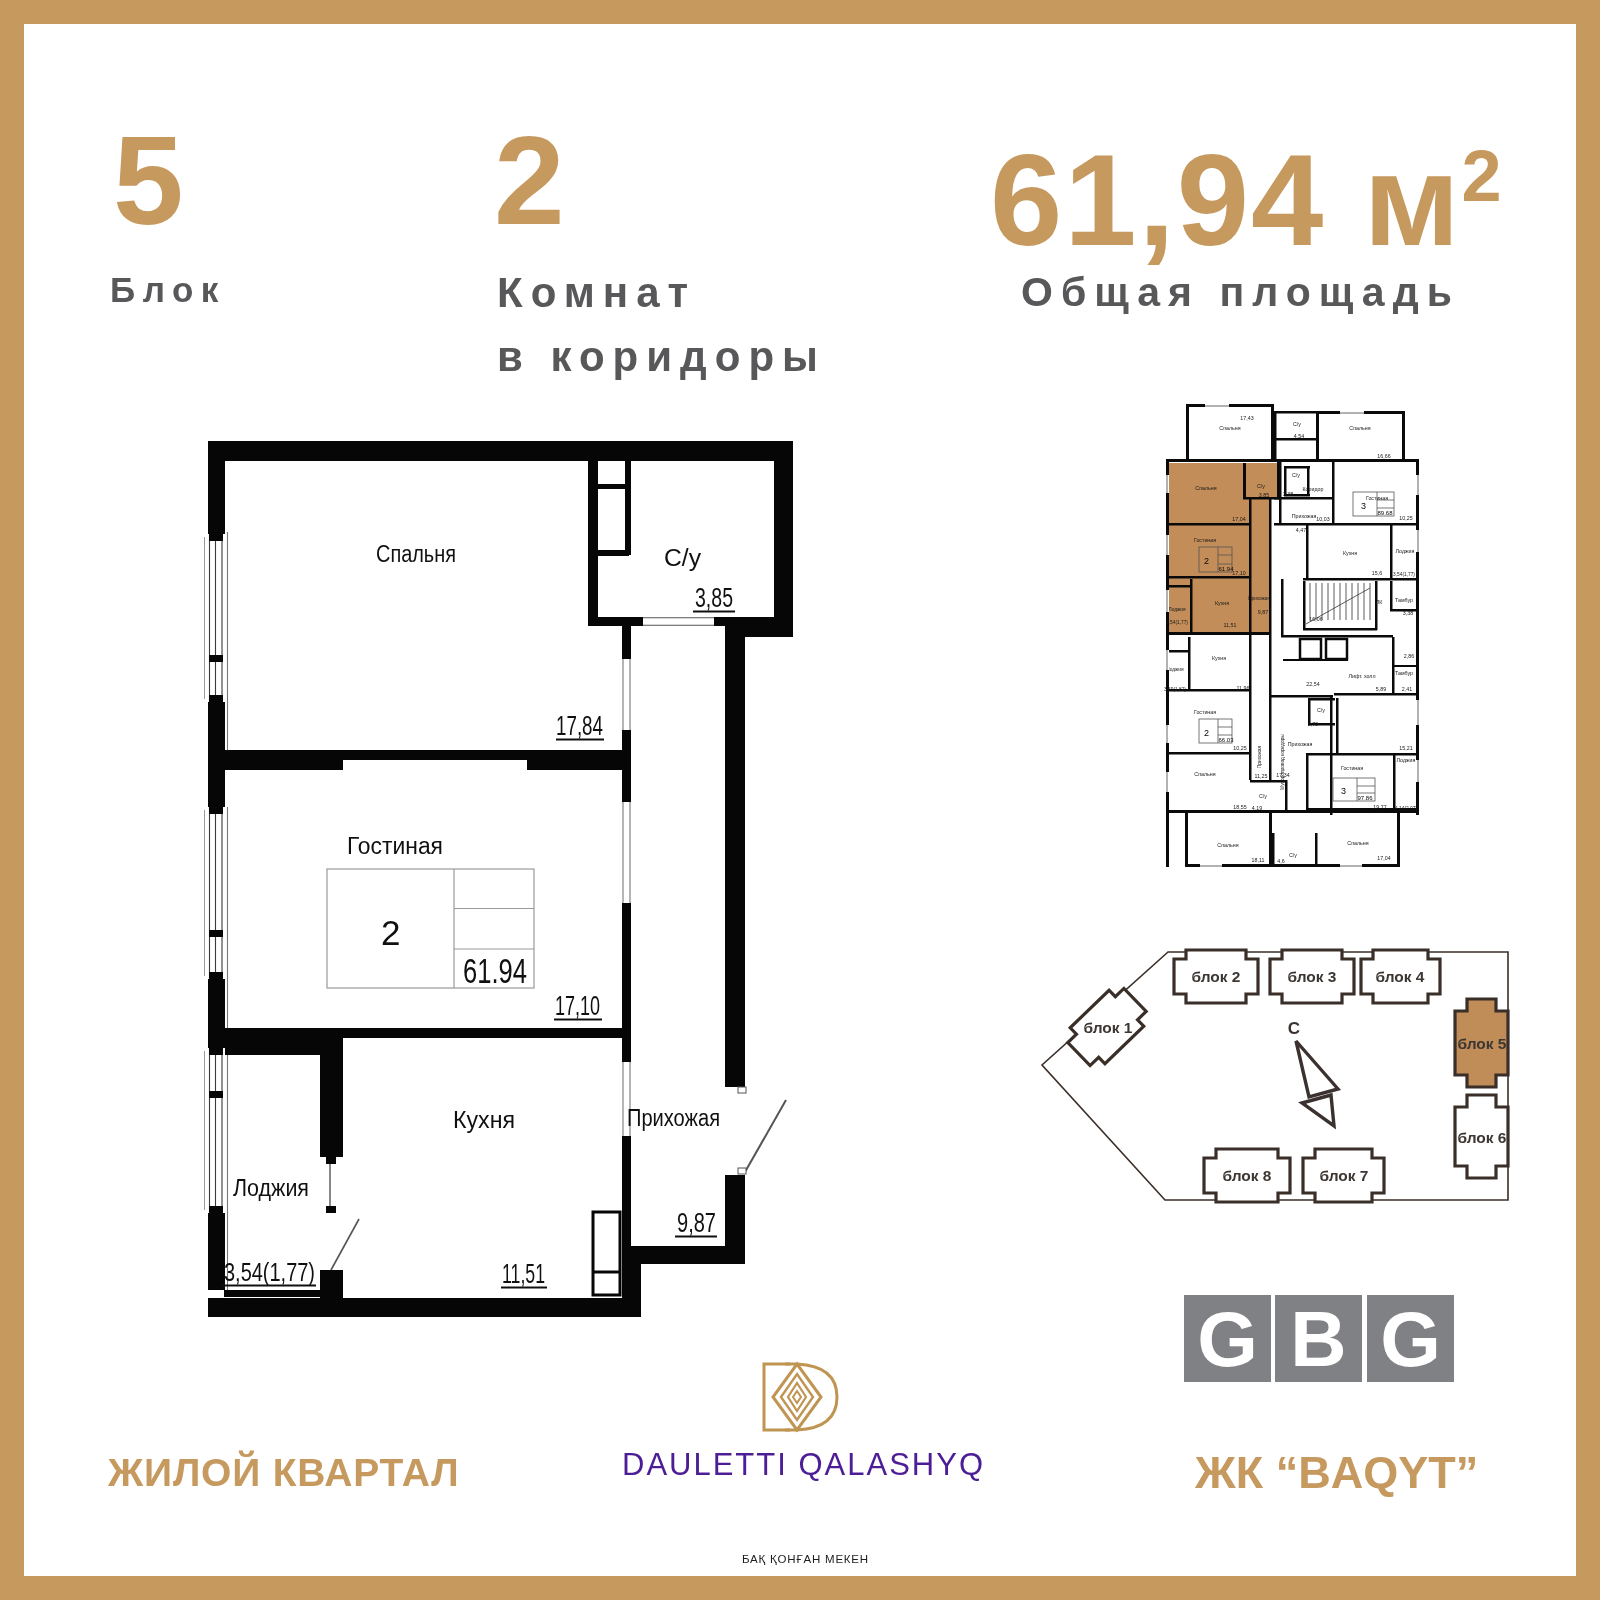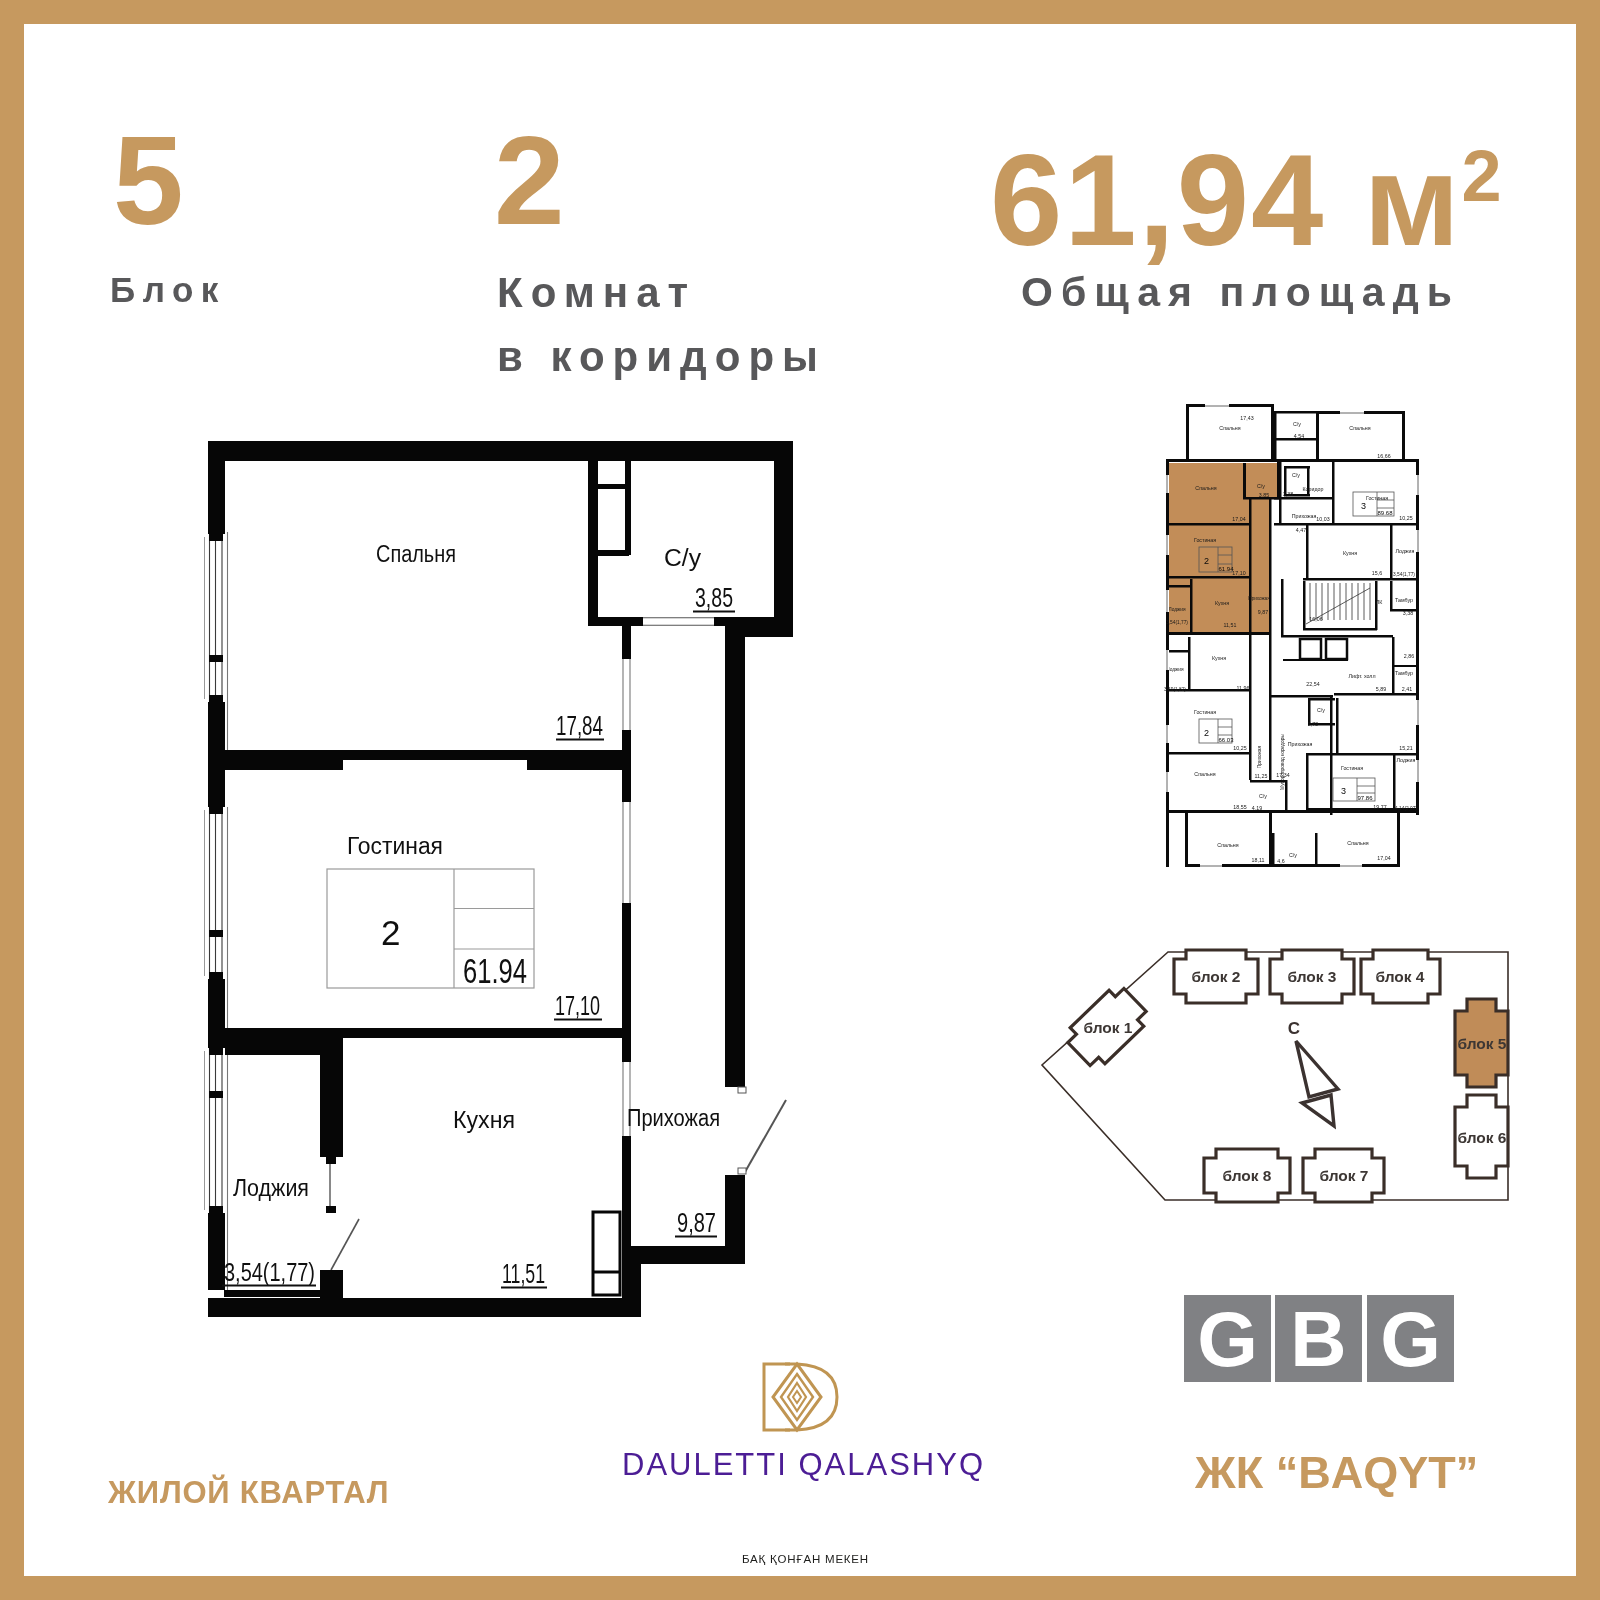--- a/index.html
+++ b/index.html
@@ -538,21 +538,21 @@
 <path d="M 1302 1103 L 1331 1095 L 1334 1126 Z" fill="none" stroke="#3b3230" stroke-width="3.4"></path>
 </g>
 </svg>
 
 <div class="abs" style="left:1184px;top:1295px;width:270px;height:87px;">
   <div class="abs" style="left:0;top:0;width:87px;height:87px;background:#808184;color:#fff;font-size:78px;font-weight:bold;text-align:center;line-height:89px;">G</div>
   <div class="abs" style="left:91px;top:0;width:87px;height:87px;background:#808184;color:#fff;font-size:78px;font-weight:bold;text-align:center;line-height:89px;">B</div>
   <div class="abs" style="left:183px;top:0;width:87px;height:87px;background:#808184;color:#fff;font-size:78px;font-weight:bold;text-align:center;line-height:89px;">G</div>
 </div>
 
-<div class="abs gold" style="left:108px;top:1453px;font-size:31px;font-weight:bold;letter-spacing:0.8px;margin-top:24px;">ЖИЛОЙ КВАРТАЛ</div>
+<div class="abs gold" style="left:108px;top:1453px;font-size:39px;font-weight:bold;letter-spacing:0.8px;">ЖИЛОЙ КВАРТАЛ</div>
 
 <div class="abs gold" style="left:1195px;top:1450px;font-size:45px;font-weight:bold;">ЖК “BAQYT”</div>
 
 <svg class="abs" style="left:740px;top:1350px;" width="120" height="95" viewBox="0 0 120 95">
   <g fill="none" stroke="#c09552" stroke-width="3">
     <path d="M 50 14 H 24 V 80 H 50"></path>
     <path d="M 45 14 H 57 Q 97 16 97 47 Q 97 78 57 80 H 45"></path>
     <path d="M 57 14 L 81 47 L 57 80 L 33 47 Z"></path>
     <path d="M 57 24 L 73 47 L 57 70 L 41 47 Z" stroke-width="2.4"></path>
     <path d="M 57 33 L 66 47 L 57 61 L 48 47 Z" stroke-width="2.2"></path>

